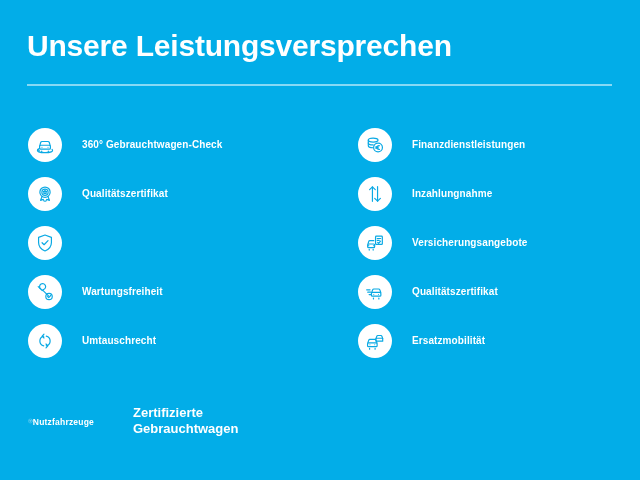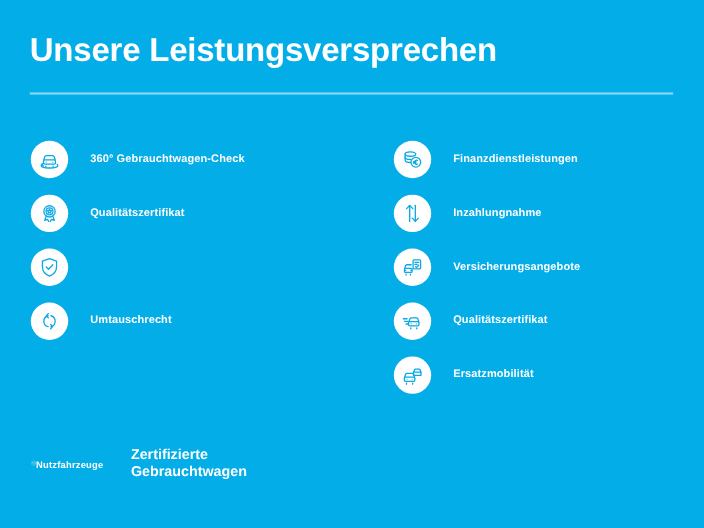--- a/index.html
+++ b/index.html
@@ -105,21 +105,21 @@
   }
   .brand-sub {
     margin-top: 1px;
     font-size: 8.5px;
     font-weight: bold;
     color: #ffffff;
     letter-spacing: 0.2px;
     white-space: nowrap;
   }
   .footer-text {
-    margin-left: 25px;
+    margin-left: 39px;
     margin-top: 7px;
     font-size: 13px;
     font-weight: bold;
     color: #ffffff;
     line-height: 16px;
     white-space: nowrap;
   }
 </style>
 </head>
 <body>
@@ -161,20 +161,32 @@
 
     <div class="promise-row">
       <span class="icon-badge">
         <svg viewBox="0 0 24 24" fill="none" stroke="#0aa9e4" stroke-width="1.3" stroke-linecap="round" stroke-linejoin="round">
           <path d="M12 3.3l7 2.5v5.6c0 4.2-2.9 7.6-7 9.3-4.1-1.7-7-5.1-7-9.3V5.8z"></path>
           <path d="M8.8 11.7l2.2 2.2 4.3-4.4"></path>
         </svg>
       </span>
     </div>
 
+    <div class="promise-row">
+      <span class="icon-badge">
+        <svg viewBox="0 0 24 24" fill="none" stroke="#0aa9e4" stroke-width="1.3" stroke-linecap="round" stroke-linejoin="round">
+          <path d="M10.4 9.3a3.3 3.3 0 1 0-3.6-1.1l2.2 2.2z"></path>
+          <path d="M4.6 6.1l2.2 2.2"></path>
+          <path d="M9.7 10.2l6.1 6.1"></path>
+          <circle cx="16.4" cy="16.9" r="3.5"></circle>
+          <path d="M14.9 16.9l1.2 1.2 2.1-2.3"></path>
+        </svg>
+      </span>
+      <span class="promise-label">Wartungsfreiheit</span>
+    </div>
 
     <div class="promise-row">
       <span class="icon-badge">
         <svg viewBox="0 0 24 24" fill="none" stroke="#0aa9e4" stroke-width="1.3" stroke-linecap="round" stroke-linejoin="round">
           <path d="M10.6 6.6a5.6 5.6 0 0 0-4.2 5.4 5.6 5.6 0 0 0 4.2 5.4"></path>
           <path d="M10.9 4.5l-2 2.1 2 2.1"></path>
           <path d="M13.4 17.4a5.6 5.6 0 0 0 4.2-5.4 5.6 5.6 0 0 0-4.2-5.4"></path>
           <path d="M13.1 19.5l2-2.1-2-2.1"></path>
         </svg>
       </span>

